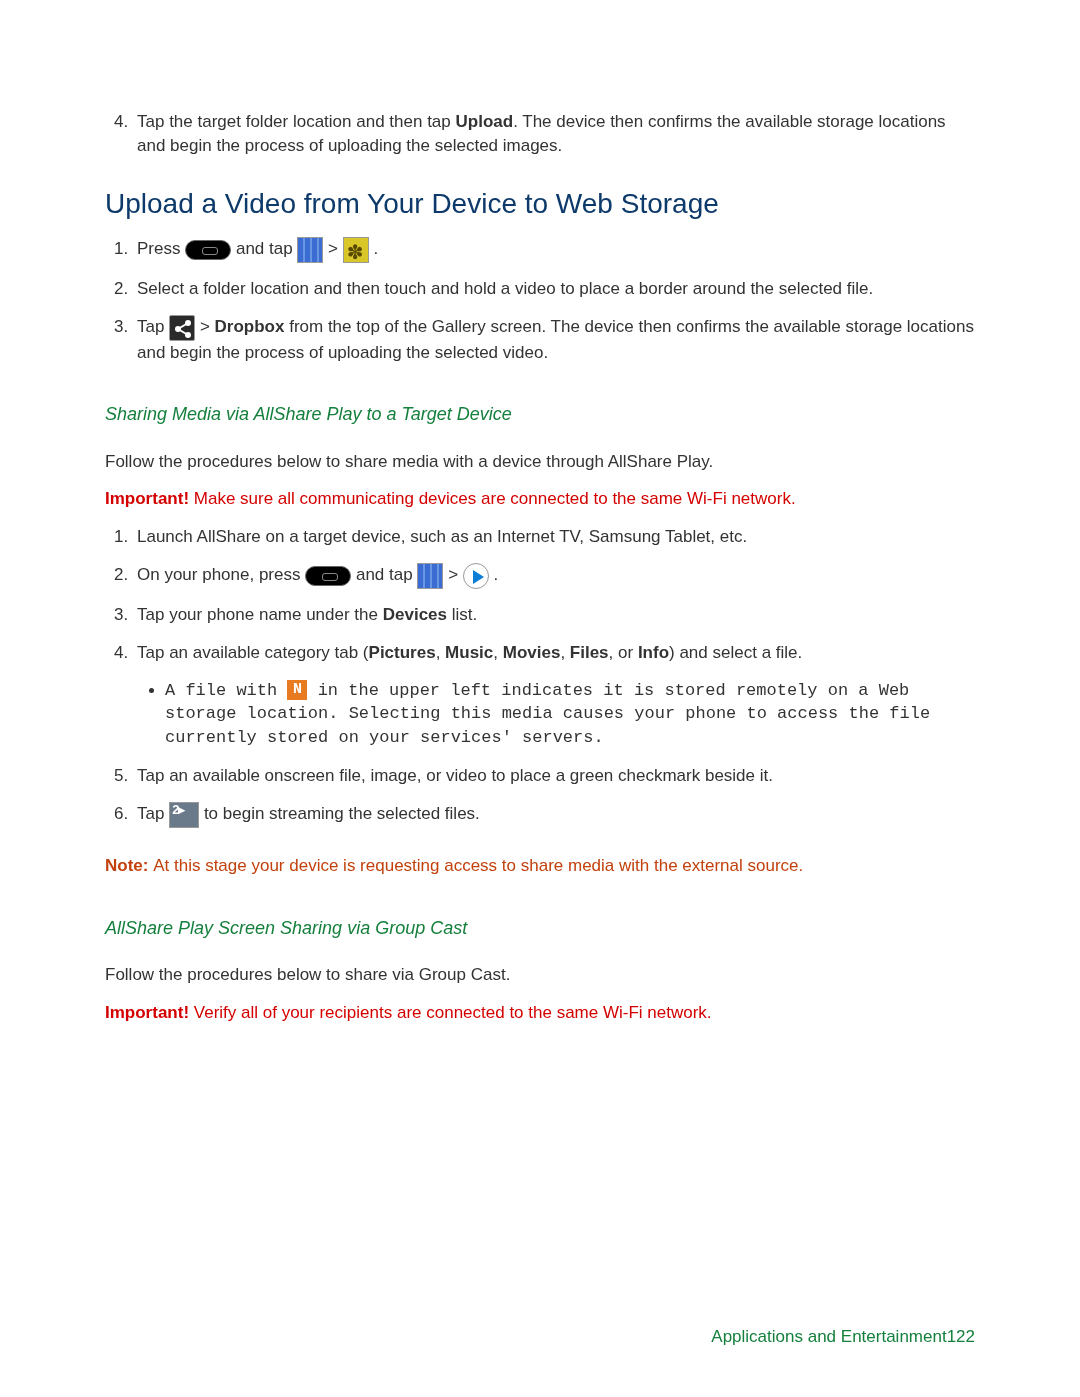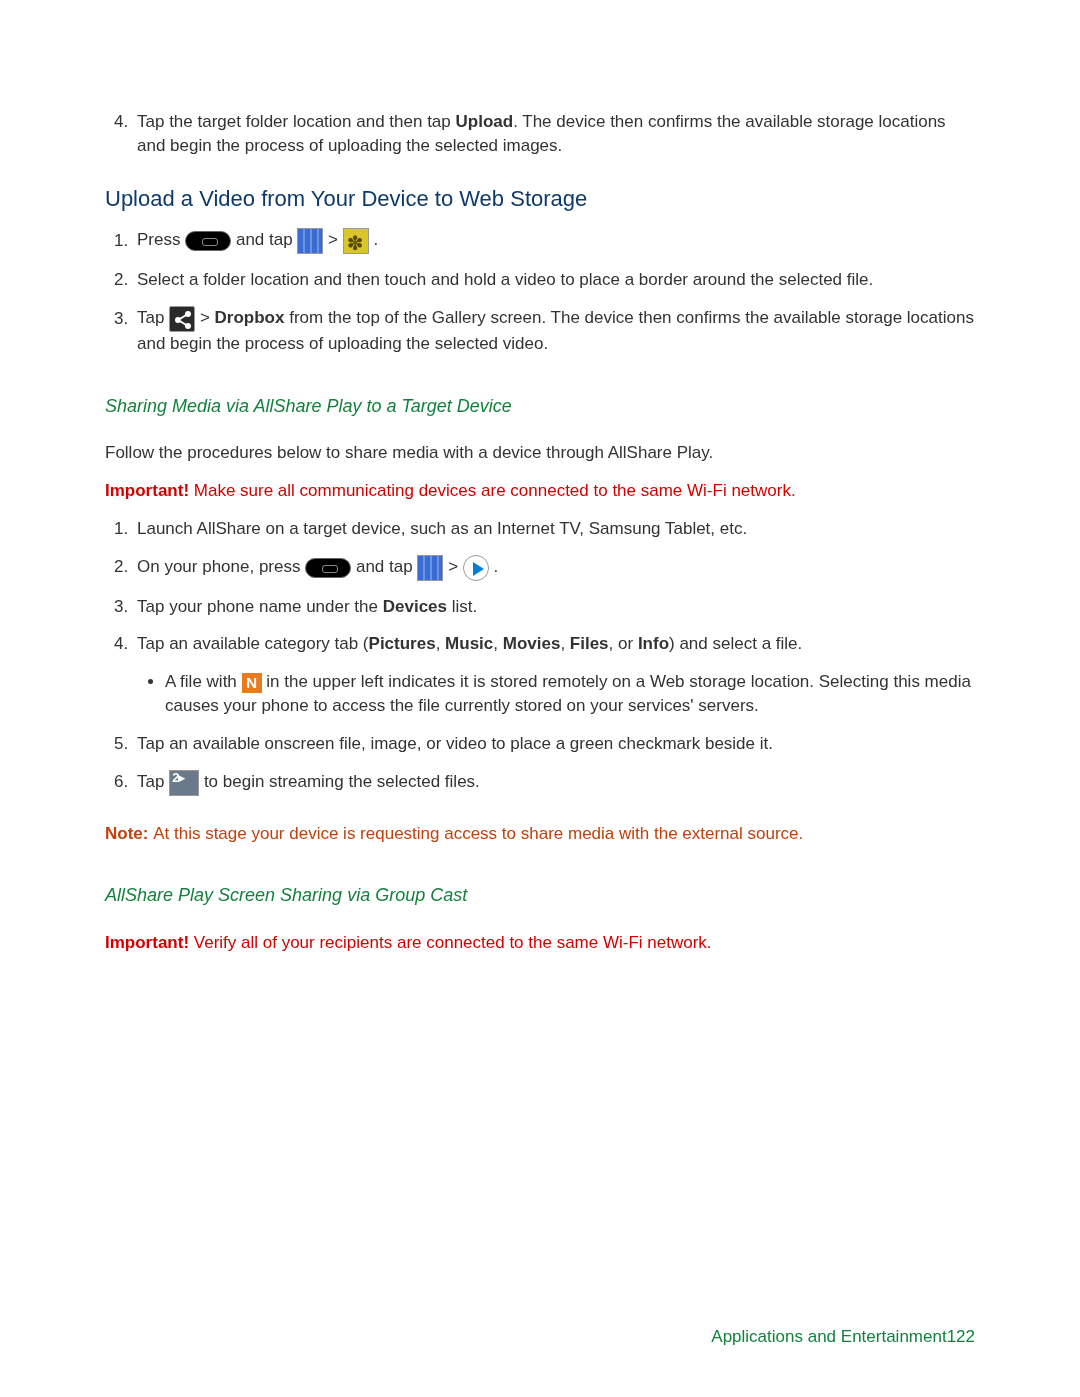--- a/index.html
+++ b/index.html
@@ -26,25 +26,26 @@
     margin-bottom: 14px;
     padding-left: 4px;
   }
   ul.sub-list {
     list-style-type: disc;
     padding-left: 28px;
     margin: 14px 0 14px 0;
   }
   ul.sub-list > li {
     margin-bottom: 10px;
+    font-family: Liberation Mono, monospace;
   }
   h3.subheading {
     color: #0d3a6a;
     font-weight: normal;
-    font-size: 22px;
+    font-size: 28px;
     margin: 20px 0 14px 0;
   }
   h2.section-heading {
     color: #15803d;
     font-style: italic;
     font-weight: normal;
     font-size: 18px;
     margin: 38px 0 22px 0;
   }
   p {
@@ -266,20 +267,21 @@
     </li>
   </ol>
 
   <p class="note">
     <b>Note: </b><span>At this stage your device is requesting access to share media with the external source.</span>
   </p>
 
 
   <h2 class="section-heading">AllShare Play Screen Sharing via Group Cast</h2>
 
+  <p>Follow the procedures below to share via Group Cast.</p>
 
   <p class="warn">
     <b>Important! </b><span>Verify all of your recipients are connected to the same Wi-Fi network.</span>
   </p>
 
   <div class="footer">
     <span>Applications and Entertainment</span>
     <span>122</span>
   </div>
 </div>

